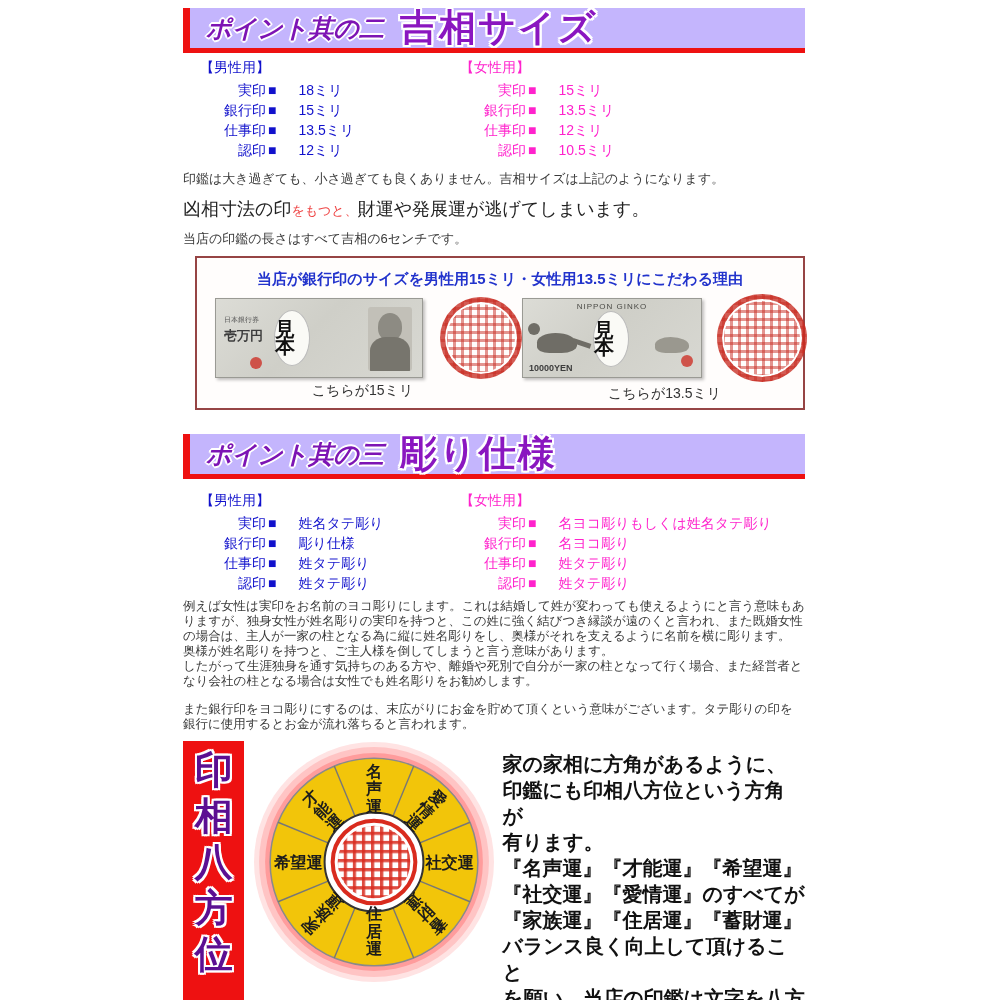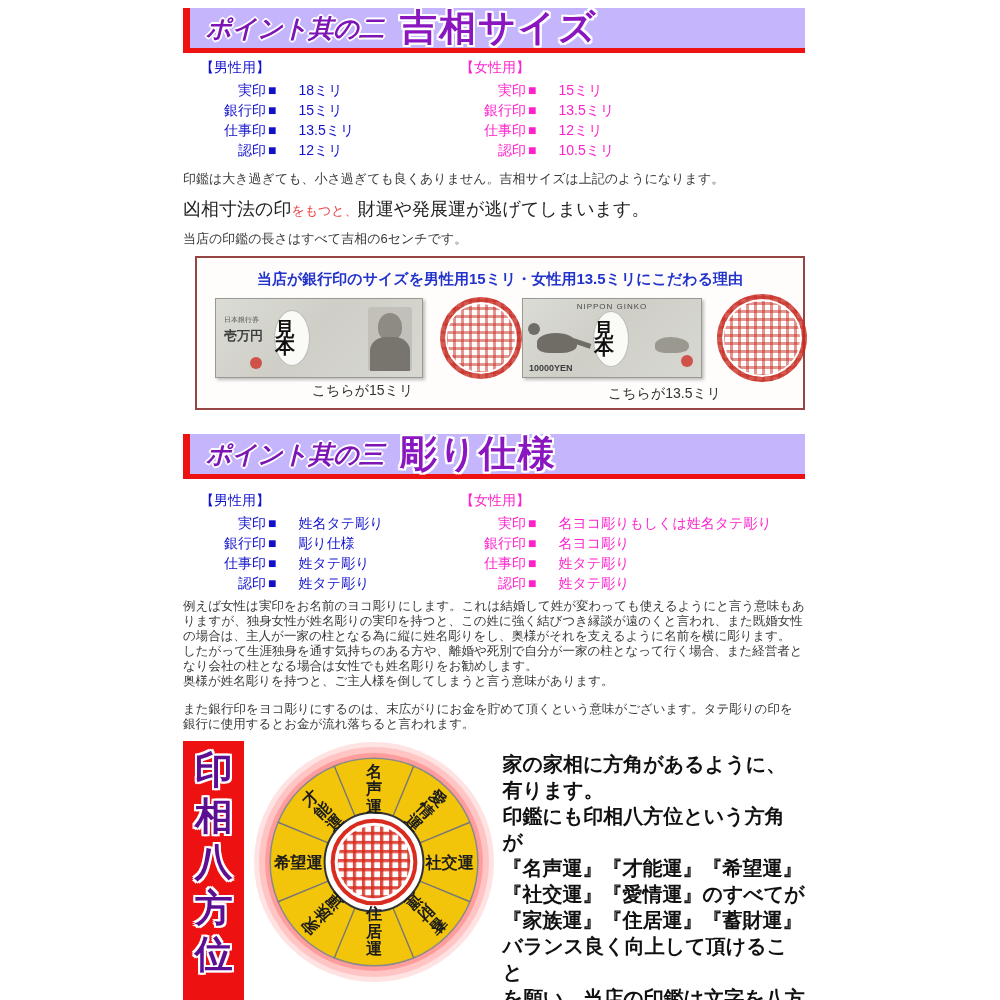--- a/index.html
+++ b/index.html
@@ -174,22 +174,22 @@
       <div class="listhead">【女性用】</div>
       <div class="lrow"><span class="lbl">実印</span><span class="sq">■</span><span class="val">名ヨコ彫りもしくは姓名タテ彫り</span></div>
       <div class="lrow"><span class="lbl">銀行印</span><span class="sq">■</span><span class="val">名ヨコ彫り</span></div>
       <div class="lrow"><span class="lbl">仕事印</span><span class="sq">■</span><span class="val">姓タテ彫り</span></div>
       <div class="lrow"><span class="lbl">認印</span><span class="sq">■</span><span class="val">姓タテ彫り</span></div>
     </div>
   </div>
 
   <div class="carvenotes">
     <div>例えば女性は実印をお名前のヨコ彫りにします。これは結婚して姓が変わっても使えるようにと言う意味もありますが、独身女性が姓名彫りの実印を持つと、この姓に強く結びつき縁談が遠のくと言われ、また既婚女性の場合は、主人が一家の柱となる為に縦に姓名彫りをし、奥様がそれを支えるように名前を横に彫ります。</div>
+    <div>奥様が姓名彫りを持つと、ご主人様を倒してしまうと言う意味があります。</div>
     <div>したがって生涯独身を通す気持ちのある方や、離婚や死別で自分が一家の柱となって行く場合、また経営者となり会社の柱となる場合は女性でも姓名彫りをお勧めします。</div>
-    <div>奥様が姓名彫りを持つと、ご主人様を倒してしまうと言う意味があります。</div>
     <div class="blank"></div>
     <div>また銀行印をヨコ彫りにするのは、末広がりにお金を貯めて頂くという意味がございます。タテ彫りの印を銀行に使用するとお金が流れ落ちると言われます。</div>
   </div>
 
   <div class="happo">
     <div class="vbanner">
         <div>印</div>
         <div>相</div>
         <div>八</div>
         <div>方</div>
@@ -236,22 +236,22 @@
               <text x="120" y="36"><tspan x="120" dy="0">蓄</tspan><tspan x="120" dy="17">財</tspan><tspan x="120" dy="17">運</tspan></text>
             </g>
           <g transform="rotate(225 120 120)">
               <text x="120" y="36"><tspan x="120" dy="0">家</tspan><tspan x="120" dy="17">族</tspan><tspan x="120" dy="17">運</tspan></text>
             </g>
         </g>
       </svg>
     </div>
     <div class="happotext">
       <div>家の家相に方角があるように、</div>
+      <div>印鑑にも印相八方位という方角が</div>
       <div>有ります。</div>
-      <div>印鑑にも印相八方位という方角が</div>
       <div>『名声運』『才能運』『希望運』</div>
       <div>『社交運』『愛情運』のすべてが</div>
       <div>『家族運』『住居運』『蓄財運』</div>
       <div>バランス良く向上して頂けること</div>
       <div>を願い、当店の印鑑は文字を八方</div>
 
     </div>
   </div>
 
 </div>

